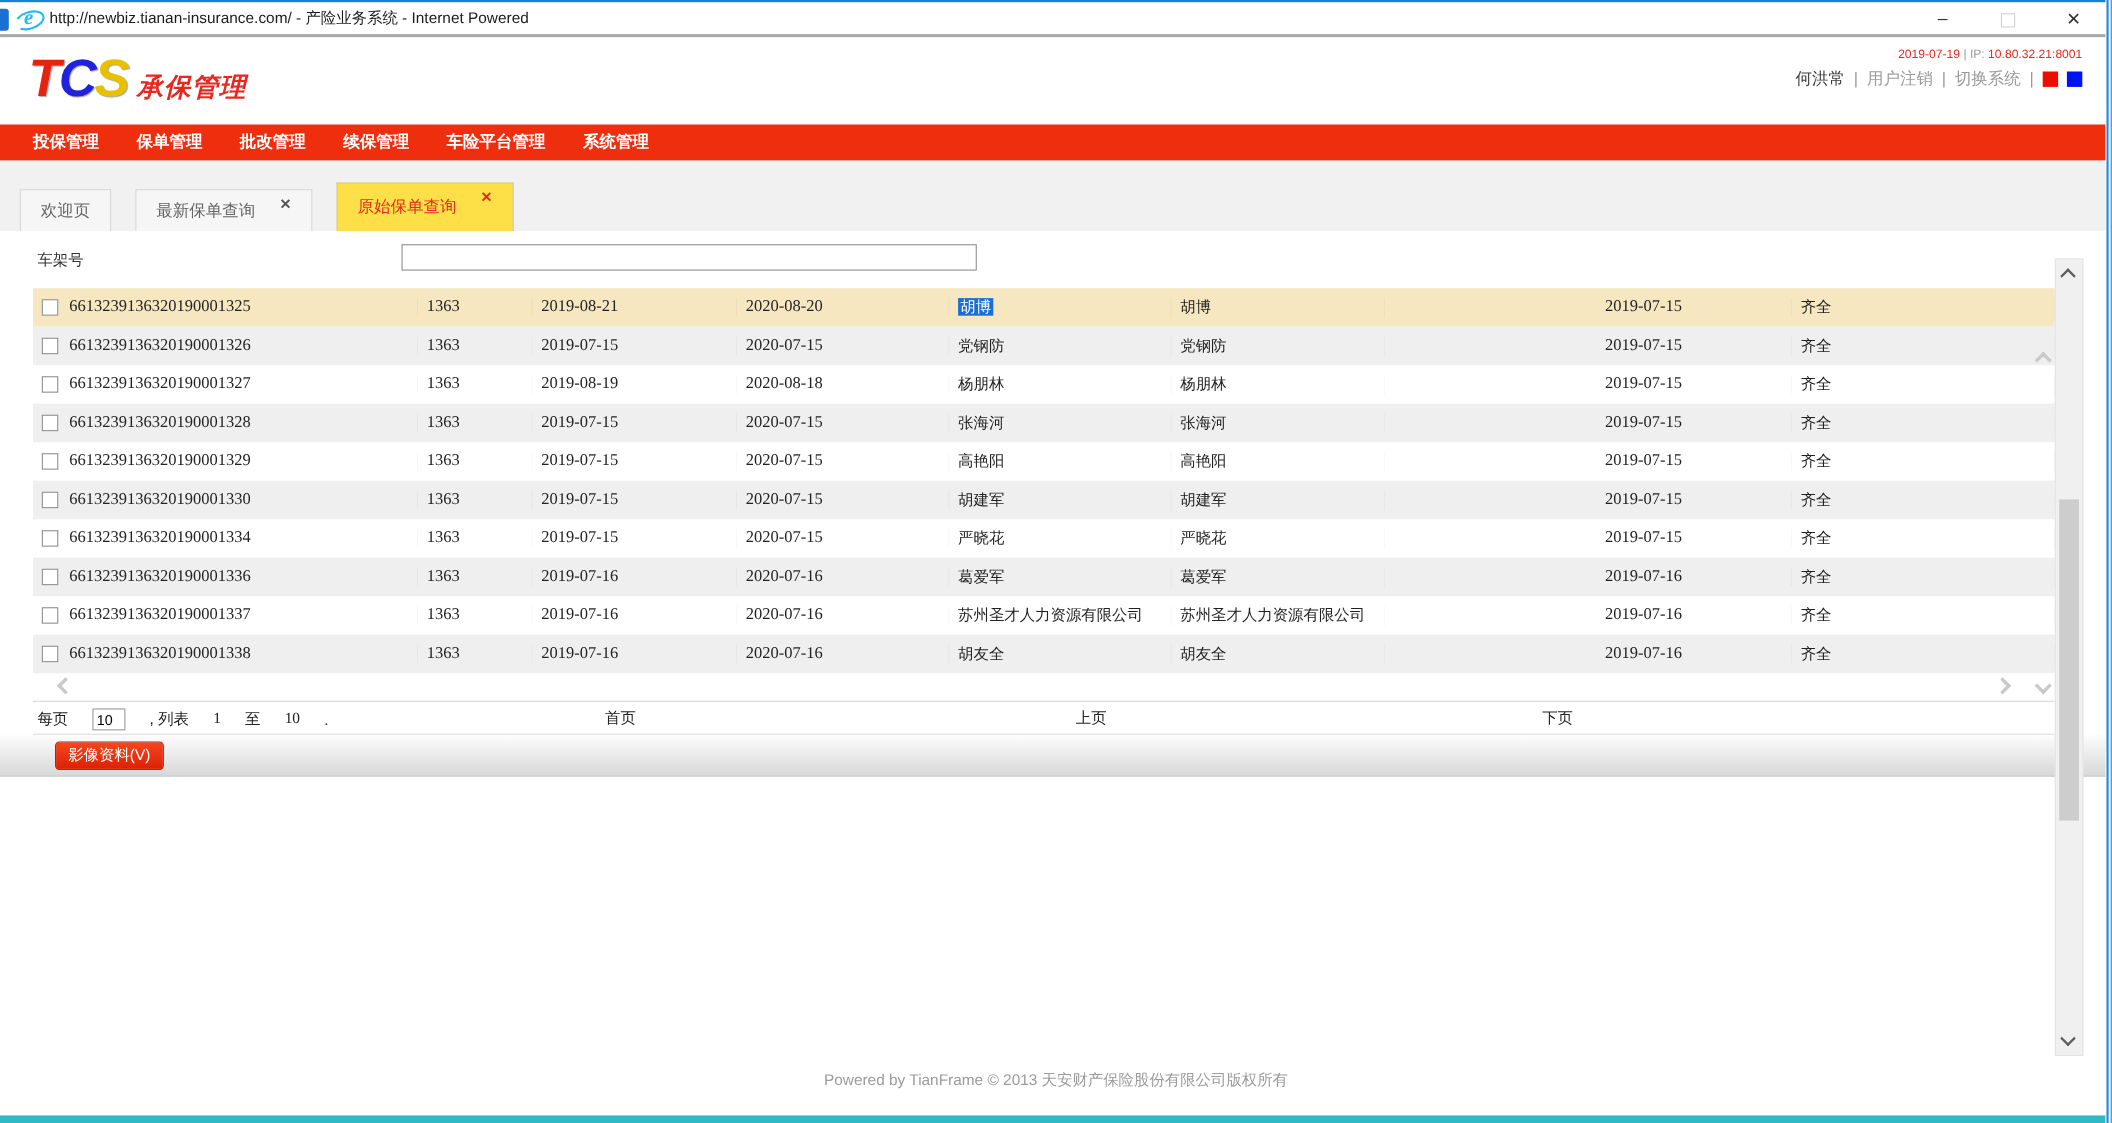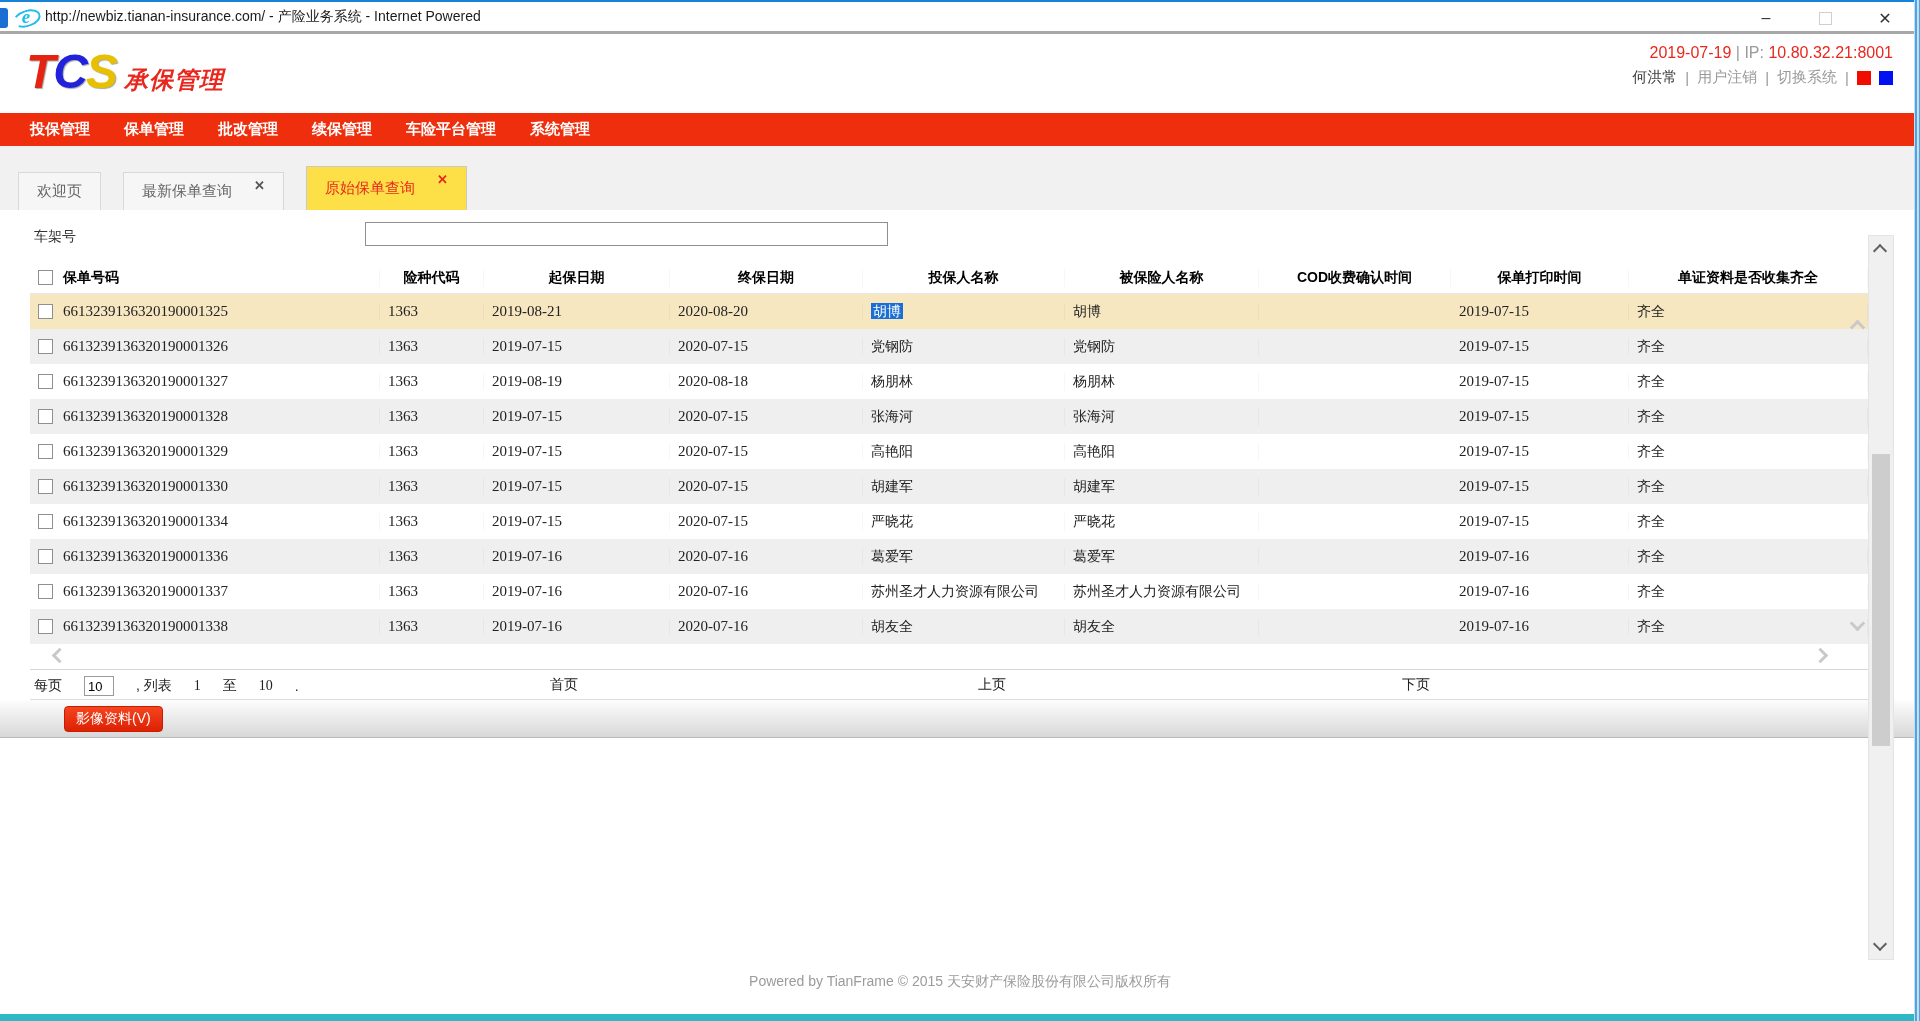--- a/index.html
+++ b/index.html
@@ -24,21 +24,21 @@
   .wb { width:22px; text-align:center; font-size:16px; color:#333; cursor:default; }
   .wb-max { width:13px; height:13px; border:1px solid #cfcfcf; }
   
   .appheader { height:79px; background:#fff; position:relative; }
   .logo { position:absolute; left:26px; top:10px; font-style:italic; font-weight:bold;
     font-family:"Liberation Sans",sans-serif; letter-spacing:-2px; }
   .logo .L { font-size:48px; text-shadow:1px 1px 1px rgba(0,0,0,.35); }
   .logo .lt { color:#e42311; } .logo .lc { color:#2222dd; } .logo .ls { color:#e8c000; }
   .logo-cn { font-size:24px; color:#e8281e; font-weight:bold; font-style:italic; margin-left:8px; letter-spacing:1px; }
   .hdr-info { position:absolute; right:27px; top:10px; text-align:right; }
-  .hdr-date { font-size:16px; color:#e8281e; margin-bottom:6px; }
+  .hdr-date { font-size:11px; color:#e8281e; margin-bottom:6px; }
   .hdr-date .sep, .hdr-date .iplabel { color:#9a9a9a; }
   .hdr-user { font-size:15px; color:#9a9a9a; display:flex; align-items:center; justify-content:flex-end; gap:8px; }
   .hdr-user .uname { color:#3c3c3c; }
   .hdr-user a { color:#9a9a9a; text-decoration:none; cursor:pointer; }
   .badge { display:inline-block; width:14px; height:14px; }
   .badge-red { background:#f20c00; } .badge-blue { background:#0011f2; }
   
   .nav { height:33px; background:#ee2e0c; display:flex; align-items:center; padding-left:30px; gap:34px; }
   .nav-item { color:#fff; font-size:15px; font-weight:bold; cursor:pointer; }
   
@@ -86,21 +86,21 @@
   
   .pager { position:relative; width:1838px; margin-left:30px; height:30px; font-size:14px;
     border-bottom:1px solid #dcdcdc; }
   .pager .lead { position:absolute; left:4px; top:6px; display:flex; align-items:center; gap:22px; }
   .pp-input { width:30px; height:20px; border:1px solid #9a9a9a; font-size:13px; padding:0 3px; }
   .pglink { position:absolute; top:6px; cursor:pointer; color:#222; }
   .pg-first { left:520px; } .pg-prev { left:948px; } .pg-next { left:1372px; }
   .numser { font-family:"Liberation Serif",serif; }
   
   .strip { height:38px; background:linear-gradient(#fdfdfd,#d8d8d8); border-bottom:1px solid #b9b9b9;
-    display:flex; align-items:center; padding-left:64px; }
+    display:flex; align-items:center; padding-left:50px; }
   
   .footer { position:absolute; left:0; bottom:30px; width:100%; text-align:center; color:#9b9b9b; font-size:14px; }
   .bottom-strip { position:absolute; left:0; bottom:0; width:100%; height:7px; background:#2fb9c7; }
   .right-border { position:absolute; right:0; top:0; bottom:0; width:6px;
     background:linear-gradient(to right,#fff 0,#1683d9 33%,#fff 66%,#1683d9 100%); }
   
   .vscroll { position:absolute; right:26px; top:235px; width:26px; height:725px; background:#f0f0f0;
     border:1px solid #e4e4e4; }
   .vs-up { position:absolute; top:10px; left:6px; }
   .vs-down { position:absolute; bottom:10px; left:6px; }
@@ -169,34 +169,20 @@
     </div>
   </div>
 
   <div class="panel">
     <div class="form-row">
       <span class="form-label">车架号</span>
       <input class="vin-input" value="" style="">
     </div>
 
     <div class="tbl">
-      <div class="thead">
-        <div class="cell c1">
-          <span class="cb"></span>
-          <span>保单号码</span>
-        </div>
-        <div class="cell c2">险种代码</div>
-        <div class="cell c3">起保日期</div>
-        <div class="cell c4">终保日期</div>
-        <div class="cell c5">投保人名称</div>
-        <div class="cell c6">被保险人名称</div>
-        <div class="cell c7">COD收费确认时间</div>
-        <div class="cell c8">保单打印时间</div>
-        <div class="cell c9">单证资料是否收集齐全</div>
-      </div>
       <div>
           <div class="trow selected">
     <div class="cell c1">
       <span class="cb"></span>
       <span class="ser">6613239136320190001325</span>
     </div>
     <div class="cell c2 ser">1363</div>
     <div class="cell c3 ser">2019-08-21</div>
     <div class="cell c4 ser">2020-08-20</div>
     <div class="cell c5"><span class="applicant-text">胡博</span></div>
@@ -362,15 +348,15 @@
 
 <span class="chev chev-up inner-vchev" style="top:322px;"></span>
 <span class="chev chev-down inner-vchev" style="top:618px;"></span>
 
 <div class="vscroll">
   <span class="chev chev-up chev-dark vs-up"></span>
   <span class="chev chev-down chev-dark vs-down"></span>
   <div class="vs-thumb"></div>
 </div>
 
-<div class="footer">Powered by TianFrame © 2015 天安财产保险股份有限公司版权所有</div>
+<div class="footer">Powered by TianFrame © 2013 天安财产保险股份有限公司版权所有</div>
 <div class="bottom-strip"></div>
 <div class="right-border"></div>
 
 </body></html>

